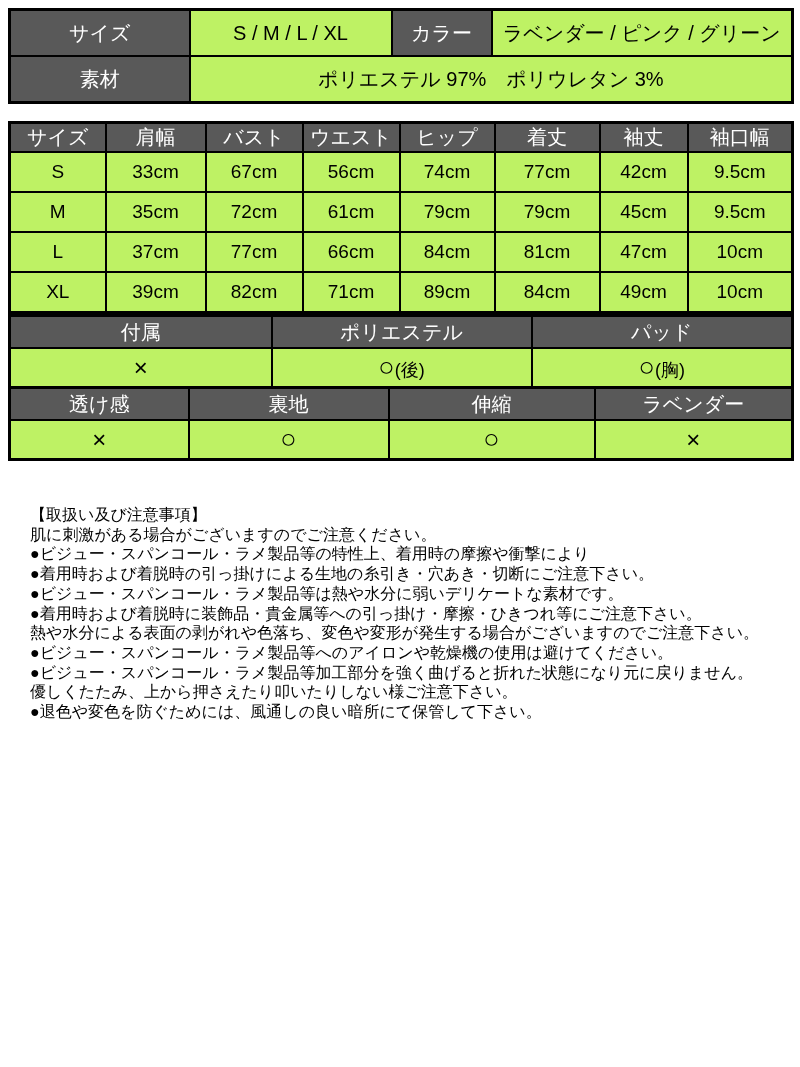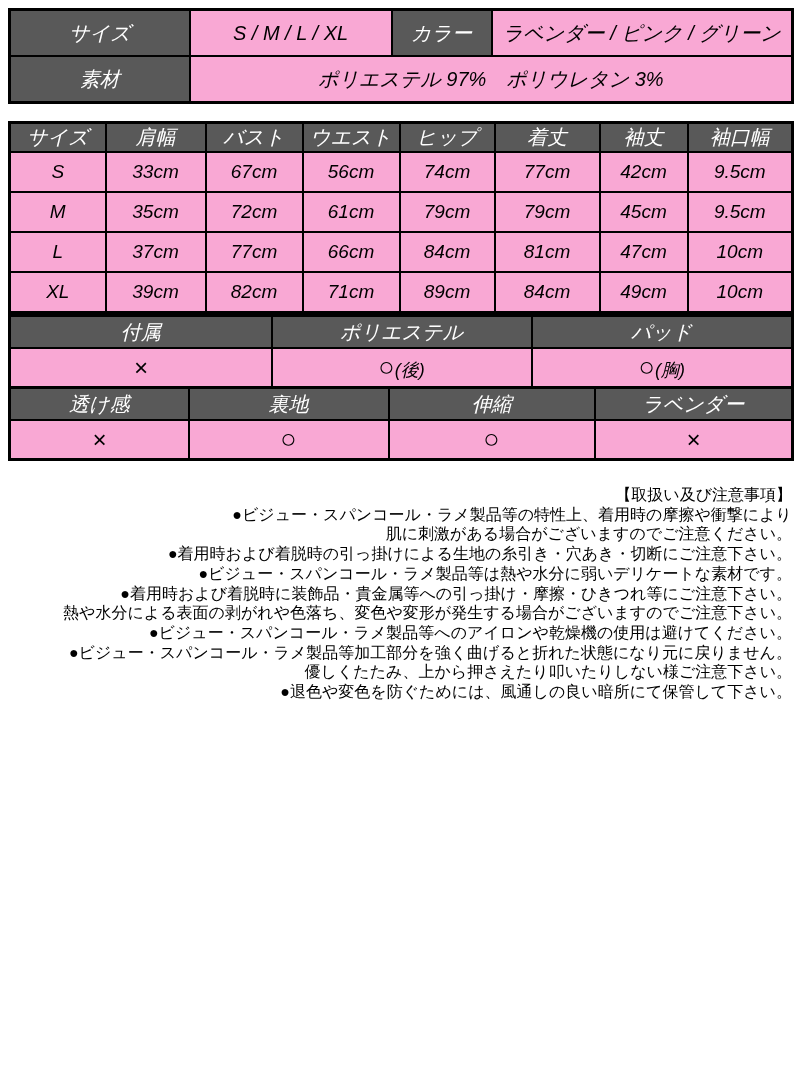--- a/index.html
+++ b/index.html
@@ -31,26 +31,24 @@
     vertical-align: middle;
     padding: 0;
     overflow: hidden;
     white-space: nowrap;
   }
   th {
     background: #595959;
     color: #ffffff;
     font-weight: normal;
     font-size: 20px;
-    font-style: italic;
   }
   td {
-    background: #f9a8d4;
+    background: #bef264;
     font-size: 19px;
-    font-style: italic;
   }
 
   
   .spec-table td, .spec-table th { height: 44px; font-size: 20px; }
 
   
   .size-table th { height: 27px; }
   .size-table td { height: 38px; }
 
   
@@ -59,26 +57,25 @@
   .feat-table .sym { font-size: 24px; }
   .feat-table .circle { font-size: 27px; font-weight: normal; }
   .feat-table .sym-note { font-size: 18px; }
   .feat-table-b { margin-top: -3px; }
 
   .size-table { margin-top: 17px; }
   .feat-table-a { }
 
   
   .notes {
-    margin-top: 24px;
+    margin-top: 44px;
     padding-left: 22px;
     font-size: 16px;
     line-height: 19.7px;
     color: #000000;
-    text-align: right;
   }
   .notes div { white-space: nowrap; }
 </style>
 </head>
 <body>
 
 <div class="page">
 
   <table class="spec-table">
     <colgroup>
@@ -204,22 +201,22 @@
       <td><span class="sym">×</span></td>
       <td><span class="circle">○</span></td>
       <td><span class="circle">○</span></td>
       <td><span class="sym">×</span></td>
     </tr>
   </tbody>
     </table>
 
   <div class="notes">
     <div>【取扱い及び注意事項】</div>
+    <div>肌に刺激がある場合がございますのでご注意ください。</div>
     <div>●ビジュー・スパンコール・ラメ製品等の特性上、着用時の摩擦や衝撃により</div>
-    <div>肌に刺激がある場合がございますのでご注意ください。</div>
     <div>●着用時および着脱時の引っ掛けによる生地の糸引き・穴あき・切断にご注意下さい。</div>
     <div>●ビジュー・スパンコール・ラメ製品等は熱や水分に弱いデリケートな素材です。</div>
     <div>●着用時および着脱時に装飾品・貴金属等への引っ掛け・摩擦・ひきつれ等にご注意下さい。</div>
     <div>熱や水分による表面の剥がれや色落ち、変色や変形が発生する場合がございますのでご注意下さい。</div>
     <div>●ビジュー・スパンコール・ラメ製品等へのアイロンや乾燥機の使用は避けてください。</div>
     <div>●ビジュー・スパンコール・ラメ製品等加工部分を強く曲げると折れた状態になり元に戻りません。</div>
     <div>優しくたたみ、上から押さえたり叩いたりしない様ご注意下さい。</div>
     <div>●退色や変色を防ぐためには、風通しの良い暗所にて保管して下さい。</div>
   </div>
 

